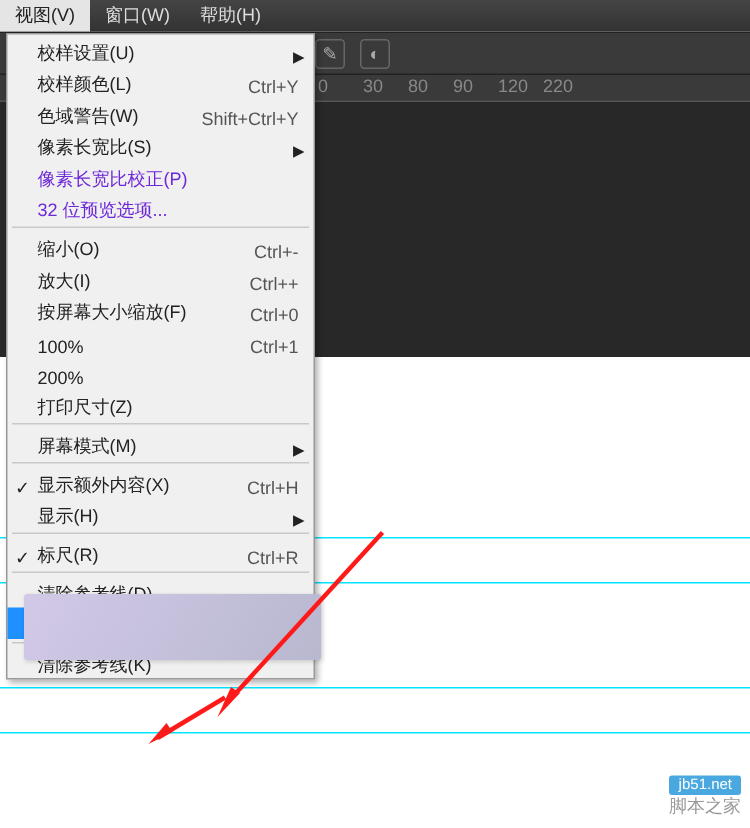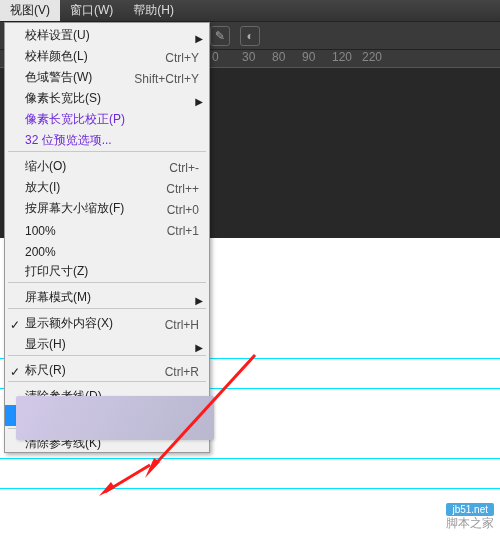--- a/index.html
+++ b/index.html
@@ -20,21 +20,21 @@
 .dropdown .item.highlight{background:#1e90ff;color:#fff;}
 .dropdown .item .lbl{flex:1;}
 .dropdown .item .sc{color:#555;padding-right:4px;}
 .dropdown .sep{height:1px;background:#c8c8c8;margin:2px 3px;}
 .dropdown .check{position:absolute;left:5px;color:#222;}
 .dropdown .arrow{position:absolute;right:6px;color:#222;font-size:10px;}
 .blur-box{position:absolute;top:396px;left:16px;width:198px;height:44px;background:linear-gradient(120deg,#d2c9e8,#b8b8cf);border-radius:2px;box-shadow:1px 1px 3px rgba(0,0,0,.15);}
 .red-arrow{position:absolute;pointer-events:none;}
 .red-arrow.one{top:350px;left:140px;width:120px;height:130px;}
 .red-arrow.two{top:460px;left:95px;width:60px;height:40px;}
-.watermark{position:absolute;bottom:20px;right:6px;color:#999;font-size:11px;text-align:right;}
+.watermark{position:absolute;bottom:6px;right:6px;color:#999;font-size:11px;text-align:right;}
 .watermark .b{background:#4aa8e0;color:#fff;padding:1px 6px;border-radius:2px;font-size:10px;}
 </style>
 </head>
 <body>
 
 <div class="topbar">
   <div class="menu active">视图(V)</div>
   <div class="menu">窗口(W)</div>
   <div class="menu">帮助(H)</div>
 </div>

